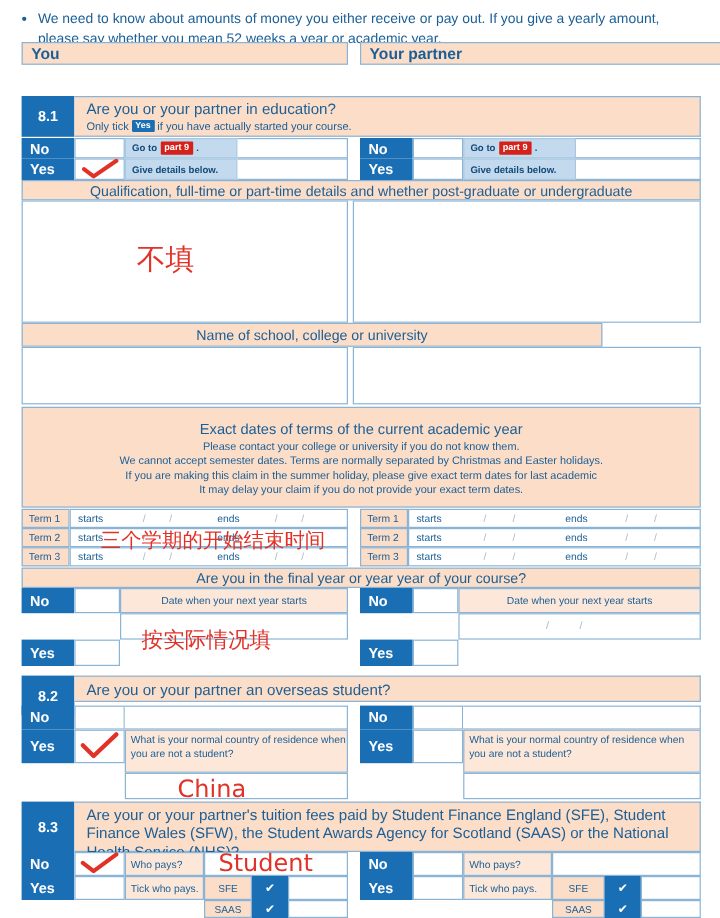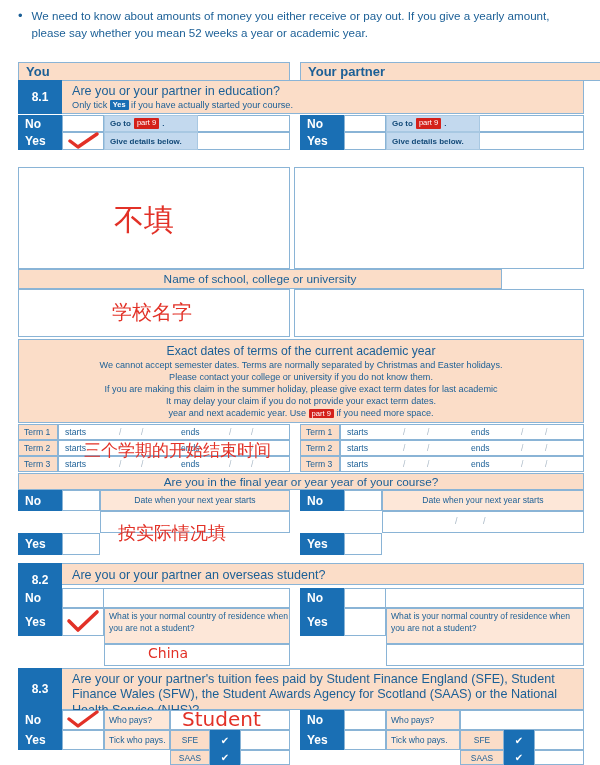--- a/index.html
+++ b/index.html
@@ -36,21 +36,21 @@
     gap: 9px;
     color: var(--blue-text);
     font-size: 11.6px;
     line-height: 1.45;
   }
   .intro .dot { font-size: 13px; line-height: 1.3; }
 
   
   .colhead {
     position: absolute;
-    top: 62px; height: 19px;
+    top: 35px; height: 19px;
     background: var(--peach);
     border: 1px solid var(--border);
     color: var(--blue-text);
     font-size: 13px; font-weight: bold;
     padding-left: 7px;
     display: flex; align-items: center;
   }
   #head-you     { left: 18px;  width: 272px; }
   #head-partner { left: 300px; width: 336px; }
 
@@ -100,21 +100,21 @@
     border: 1px solid var(--border-lt);
     color: #134a78;
     font-size: 8px; font-weight: bold;
     display: flex; align-items: center;
     padding-left: 5px;
     gap: 3px;
   }
   .partchip {
     background: var(--redbox);
     color: #fff;
-    font-size: 7.6px; font-weight: normal;
+    font-size: 7.6px; font-weight: bold;
     padding: 0 3px;
     border-radius: 1px;
     line-height: 1.35;
   }
   .yeschip {
     background: var(--blue);
     color: #fff;
     font-size: 7.4px; font-weight: bold;
     padding: 0 3px;
     border-radius: 1px;
@@ -258,42 +258,39 @@
     <span class="partchip">part 9</span>
     <span>.</span>
   </div>
   <div class="ynbox" style="left:480px;top:115px;width:104px;height:17px;border-left:none;"></div>
 
   <div class="yn" style="left:300px;top:132px;height:18px;">Yes</div>
   <div class="ynbox" style="left:344px;top:132px;width:42px;height:18px;"></div>
   <div class="infocell" style="left:386px;top:132px;width:94px;height:18px;">Give details below.</div>
   <div class="ynbox" style="left:480px;top:132px;width:104px;height:18px;border-left:none;"></div>
 
+  <div class="caption" style="left:18px;top:150px;width:566px;height:17px;">
+    <span class="big">Qualification, full-time or part-time details and whether post-graduate or undergraduate</span>
+  </div>
   <div class="writebox" style="left:18px;top:167px;width:272px;height:102px;"></div>
   <div class="writebox" style="left:294px;top:167px;width:290px;height:102px;"></div>
-  <div class="ann" style="left:114px;top:200px;font-size:30px;">不填</div>
+  <div class="ann" style="left:114px;top:200px;font-size:24px;">不填</div>
 
   <div class="caption" style="left:18px;top:269px;width:484px;height:20px;">
     <span class="big">Name of school, college or university</span>
   </div>
   <div class="writebox" style="left:18px;top:289px;width:272px;height:48px;"></div>
   <div class="writebox" style="left:294px;top:289px;width:290px;height:48px;"></div>
-  <div class="ann" style="left:112px;top:299px;font-size:20px;">学校名字</div>
 
   <div class="caption" style="left:18px;top:339px;width:566px;height:84px;padding-top:2px;">
     <span class="lead">Exact dates of terms of the current academic year</span>
+    <span class="sm">Please contact your college or university if you do not know them.</span>
     <span class="sm">We cannot accept semester dates.  Terms are normally separated by Christmas and Easter holidays.</span>
-    <span class="sm">Please contact your college or university if you do not know them.</span>
     <span class="sm">If you are making this claim in the summer holiday, please give exact term dates for last academic</span>
     <span class="sm">It may delay your claim if you do not provide your exact term dates.</span>
-    <span class="sm">
-      <span>year and next academic year.  Use</span>
-      <span class="partchip">part 9</span>
-      <span>if you need more space.</span>
-    </span>
   </div>
 
   <div class="termlbl" style="left:18px;top:424px;width:40px;height:16px;">Term 1</div>
   <div class="termfield" style="left:58px;top:424px;width:232px;height:16px;">
     <span class="lbl" style="left:6px;">starts</span>
     <span class="slash" style="left:60px;">/</span>
     <span class="slash" style="left:82px;">/</span>
     <span class="lbl" style="left:122px;">ends</span>
     <span class="slash" style="left:170px;">/</span>
     <span class="slash" style="left:192px;">/</span>
@@ -376,21 +373,21 @@
   <div class="yn" style="left:18px;top:588px;height:20px;">No</div>
   <div class="ynbox" style="left:62px;top:588px;width:42px;height:20px;"></div>
   <div class="ynbox" style="left:104px;top:588px;width:186px;height:20px;border-left:none;"></div>
   <div class="yn" style="left:18px;top:608px;height:28px;">Yes</div>
   <div class="ynbox" style="left:62px;top:608px;width:42px;height:28px;"></div>
   <svg class="tick" style="left:64px;top:609px;" width="38" height="26" viewBox="0 0 38 26">
     <path d="M5 12 L14 21 L33 3" stroke="#e23127" stroke-width="3.6" fill="none" stroke-linecap="round" stroke-linejoin="round"></path>
   </svg>
   <div class="prompt" style="left:104px;top:608px;width:186px;height:36px;">What is your normal country of residence when you are not a student?</div>
   <div class="writebox" style="left:104px;top:644px;width:186px;height:22px;"></div>
-  <div class="ann" style="left:148px;top:645px;font-size:14px;">China</div>
+  <div class="ann" style="left:148px;top:645px;font-size:20px;">China</div>
 
   <div class="yn" style="left:300px;top:588px;height:20px;">No</div>
   <div class="ynbox" style="left:344px;top:588px;width:42px;height:20px;"></div>
   <div class="ynbox" style="left:386px;top:588px;width:198px;height:20px;border-left:none;"></div>
   <div class="yn" style="left:300px;top:608px;height:28px;">Yes</div>
   <div class="ynbox" style="left:344px;top:608px;width:42px;height:28px;"></div>
   <div class="prompt" style="left:386px;top:608px;width:198px;height:36px;">What is your normal country of residence when you are not a student?</div>
   <div class="writebox" style="left:386px;top:644px;width:198px;height:22px;"></div>
 
   <div class="qnum" style="top:668px;height:42px;">8.3</div>

